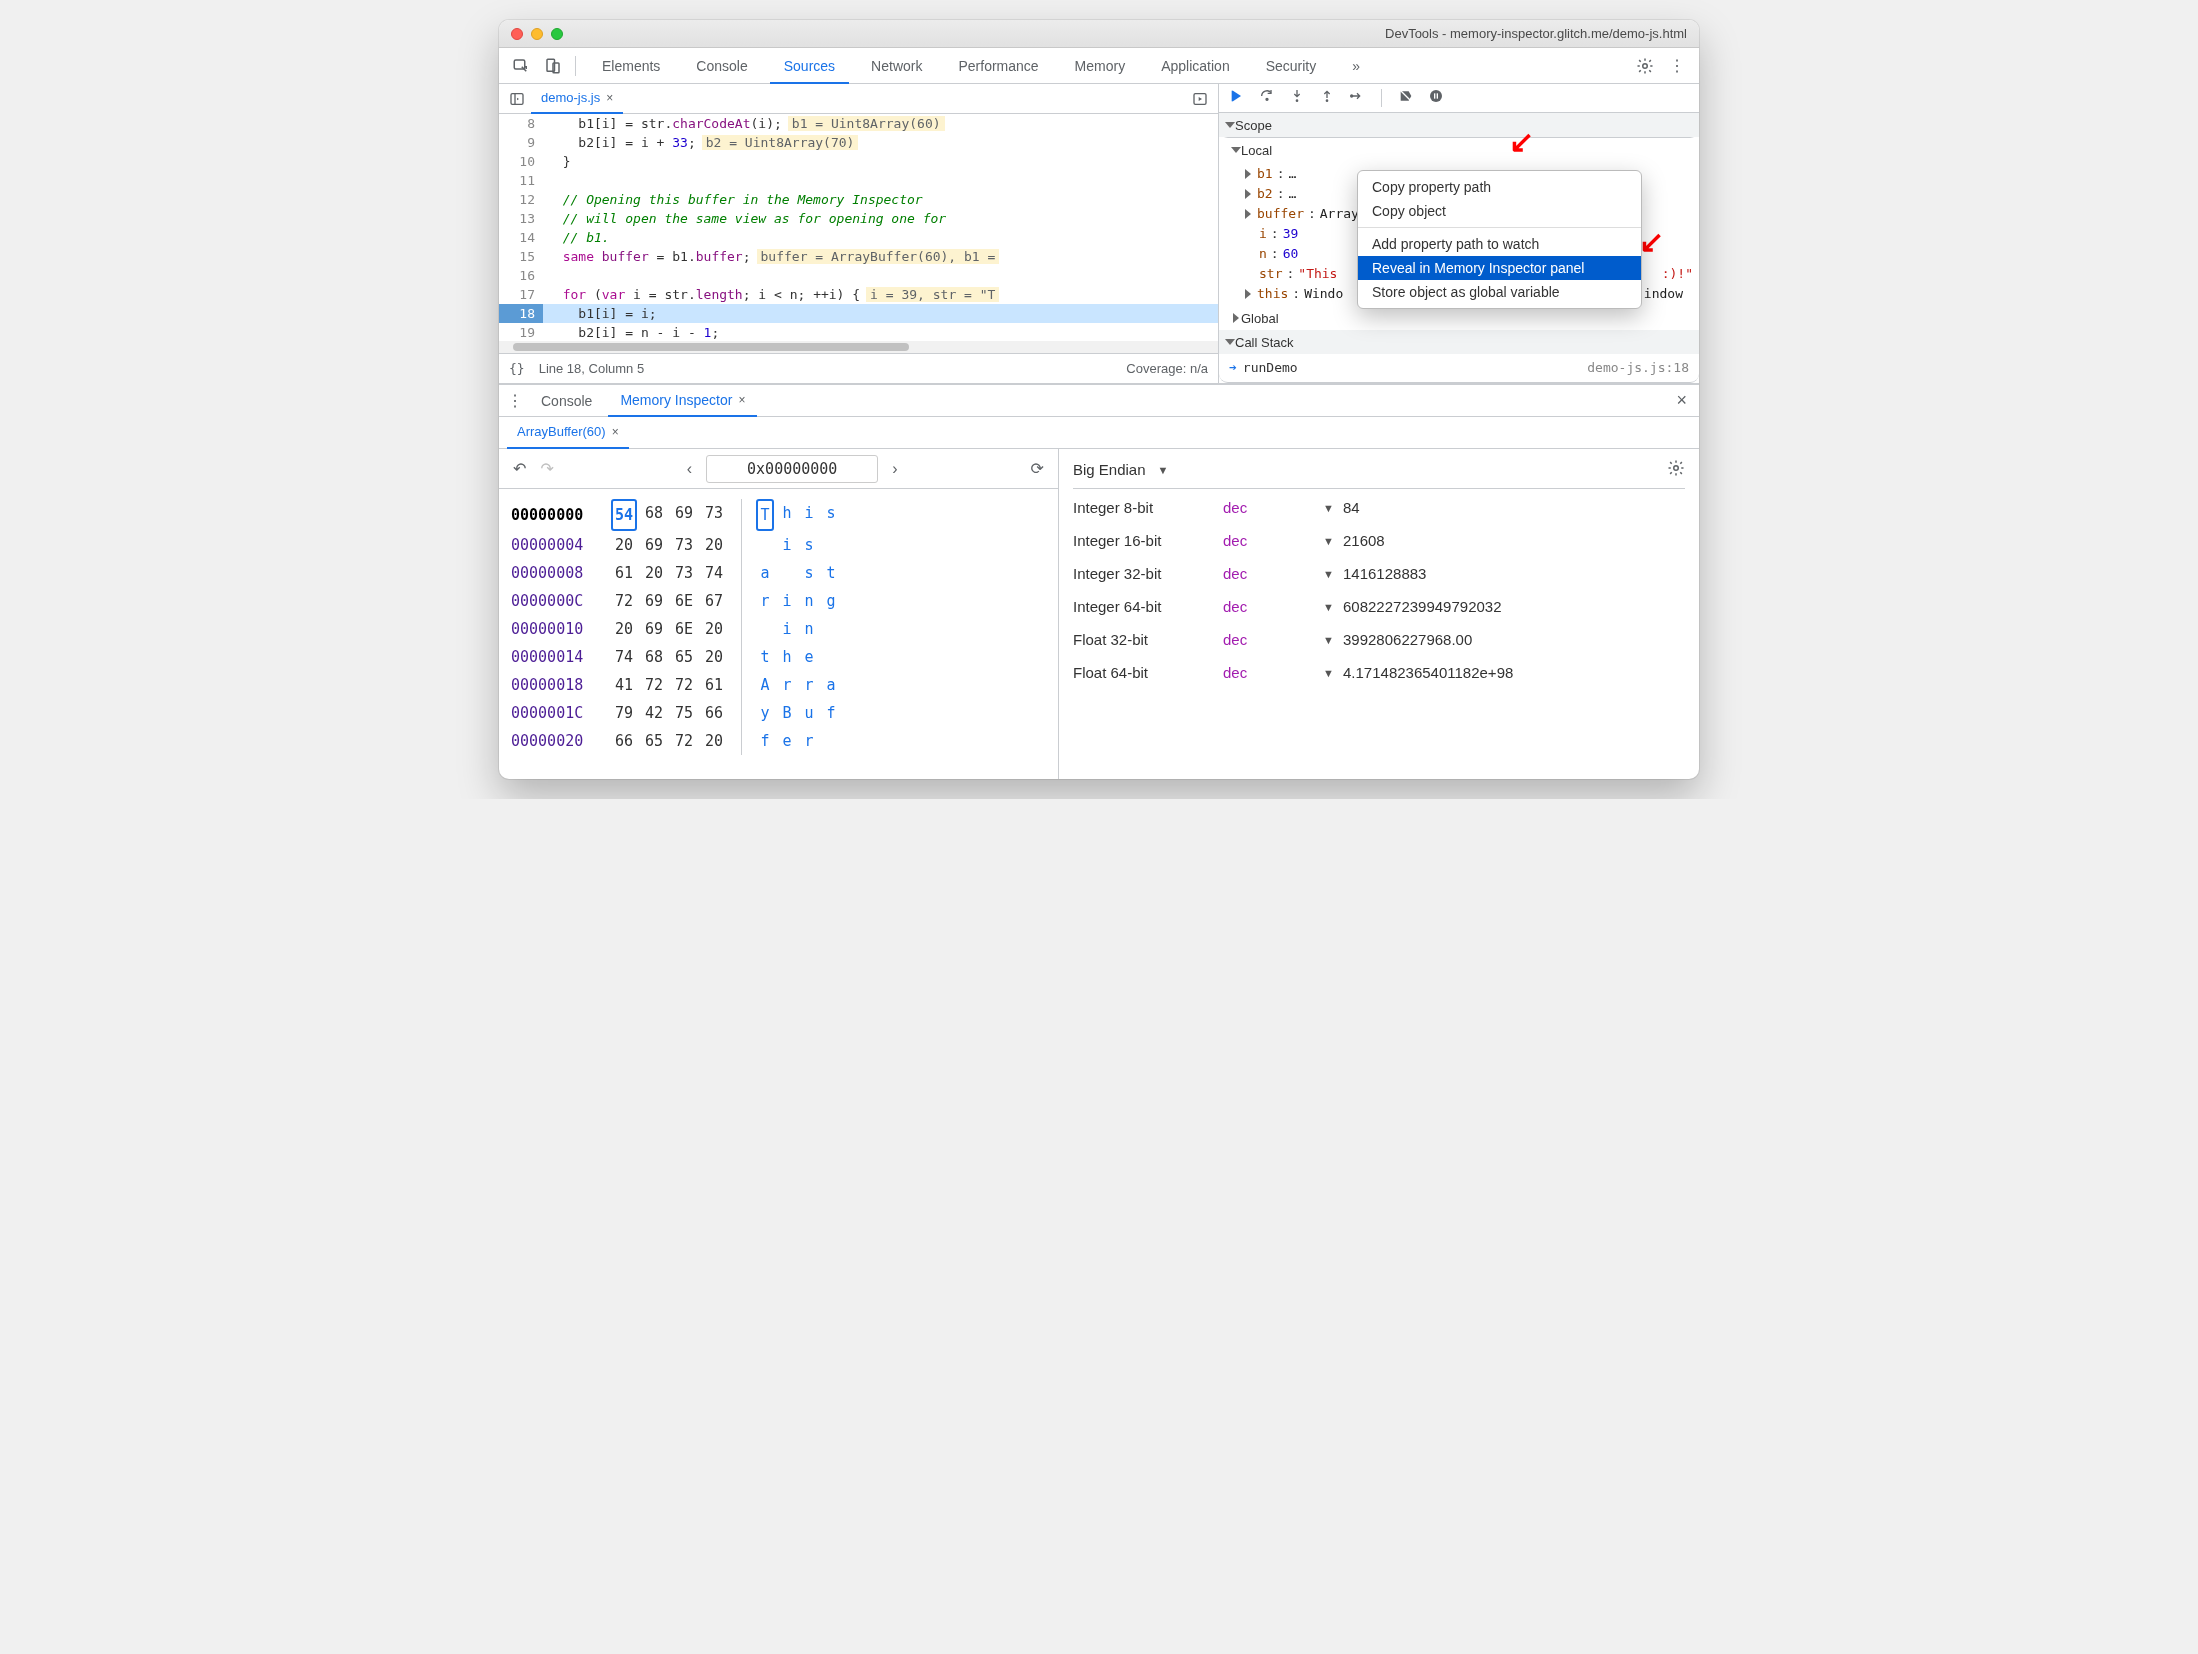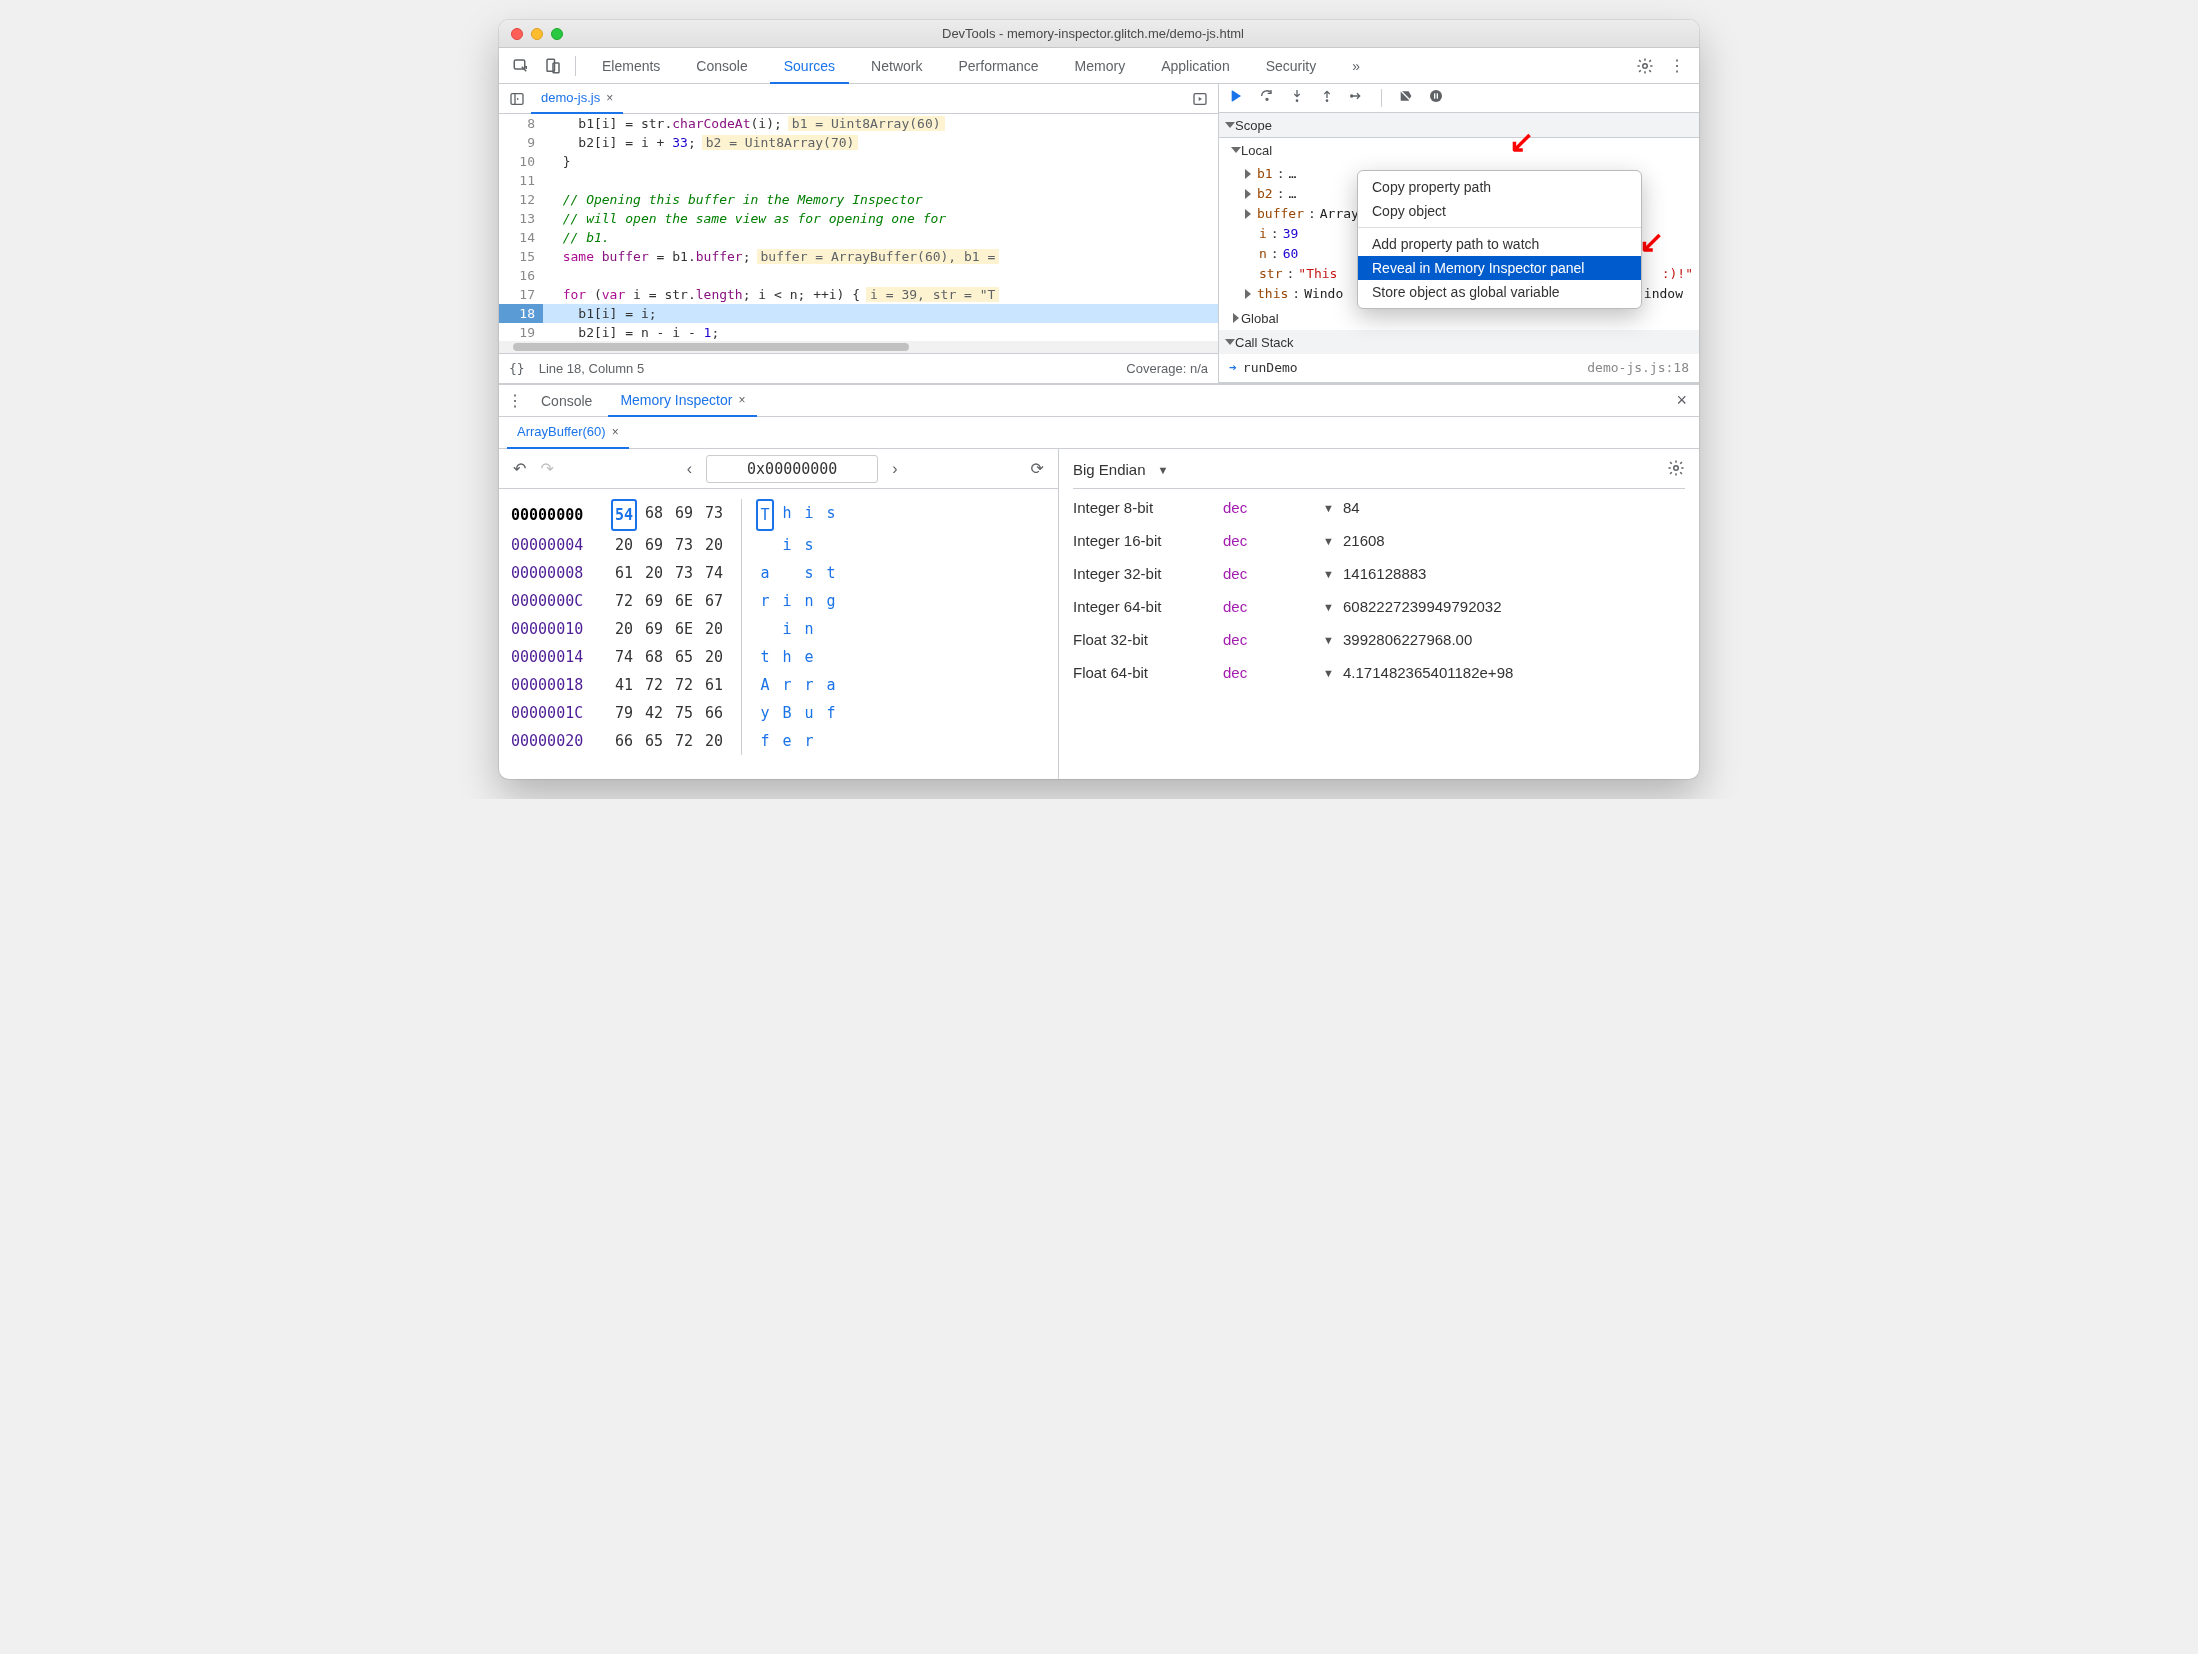--- a/index.html
+++ b/index.html
@@ -46,21 +46,21 @@
   align-items: center;
   padding: 0 12px;
   border-bottom: 1px solid #c8c8c8;
   position: relative;
 }
 .traffic { display: flex; gap: 8px; }
 .dot { width: 12px; height: 12px; border-radius: 50%; }
 .dot.red { background:#ff5f57; border:1px solid #e14640; }
 .dot.yellow { background:#febc2e; border:1px solid #dfa023; }
 .dot.green { background:#28c840; border:1px solid #1fa82f; }
-.titlebar-title { position:absolute; left:0; right:12px; text-align:center; font-size:13px; color:#4a4a4a; }
+.titlebar-title { position:absolute; left:0; right:12px; text-align:right; font-size:13px; color:#4a4a4a; }
 
 
 .toolbar {
   display:flex; align-items:center; height:36px;
   border-bottom:1px solid var(--border);
   padding:0 8px; gap:4px;
 }
 .tool-icon { width:28px; height:28px; display:flex; align-items:center; justify-content:center; color:#5f6367; cursor:pointer; }
 .tabs { display:flex; align-items:center; gap:8px; margin-left:4px; }
 .tab { padding:0 14px; height:36px; display:flex; align-items:center; font-size:14px; color:var(--text-dim); cursor:pointer; }
@@ -95,21 +95,21 @@
 
 .code-footer { height:30px; border-top:1px solid var(--border); display:flex; align-items:center; padding:0 10px; font-size:13px; color:var(--text-dim); }
 .code-footer .spacer { flex:1; }
 
 
 .dbg-toolbar { height:30px; display:flex; align-items:center; gap:14px; padding:0 10px; border-bottom:1px solid var(--border); color:#5f6367; }
 .dbg-toolbar .sep { width:1px; height:18px; background:var(--border); margin:0 2px; }
 .dbg-toolbar svg, .dbg-toolbar .ico { width:16px; height:16px; }
 .dbg-resume { color:var(--active-blue); }
 
-.scope-section { border-bottom:1px solid var(--border); }
+.scope-section { border-bottom:1px solid var(--border);border-radius:9px; }
 .scope-header { height:24px; background:#f1f3f4; display:flex; align-items:center; padding:0 8px; font-size:13px; color:#333; cursor:pointer; }
 .scope-body { padding:2px 0 2px 8px; font-family:var(--mono); font-size:13px; line-height:20px; }
 .scope-row { display:flex; align-items:center; gap:4px; }
 .tri { width:0;height:0;border-top:5px solid transparent;border-bottom:5px solid transparent;border-left:6px solid #6b6b6b; margin-right:2px; }
 .tri.down { transform:rotate(90deg); }
 .prop { color:var(--scope-prop); }
 .val-num { color:var(--token-blue); }
 .val-obj { color:#222; }
 .val-str { color:var(--token-str); }
 .mem-badge { display:inline-flex; align-items:center; justify-content:center; width:22px; height:16px; border:1px solid #888; border-radius:3px; font-size:10px; margin-left:4px; }

